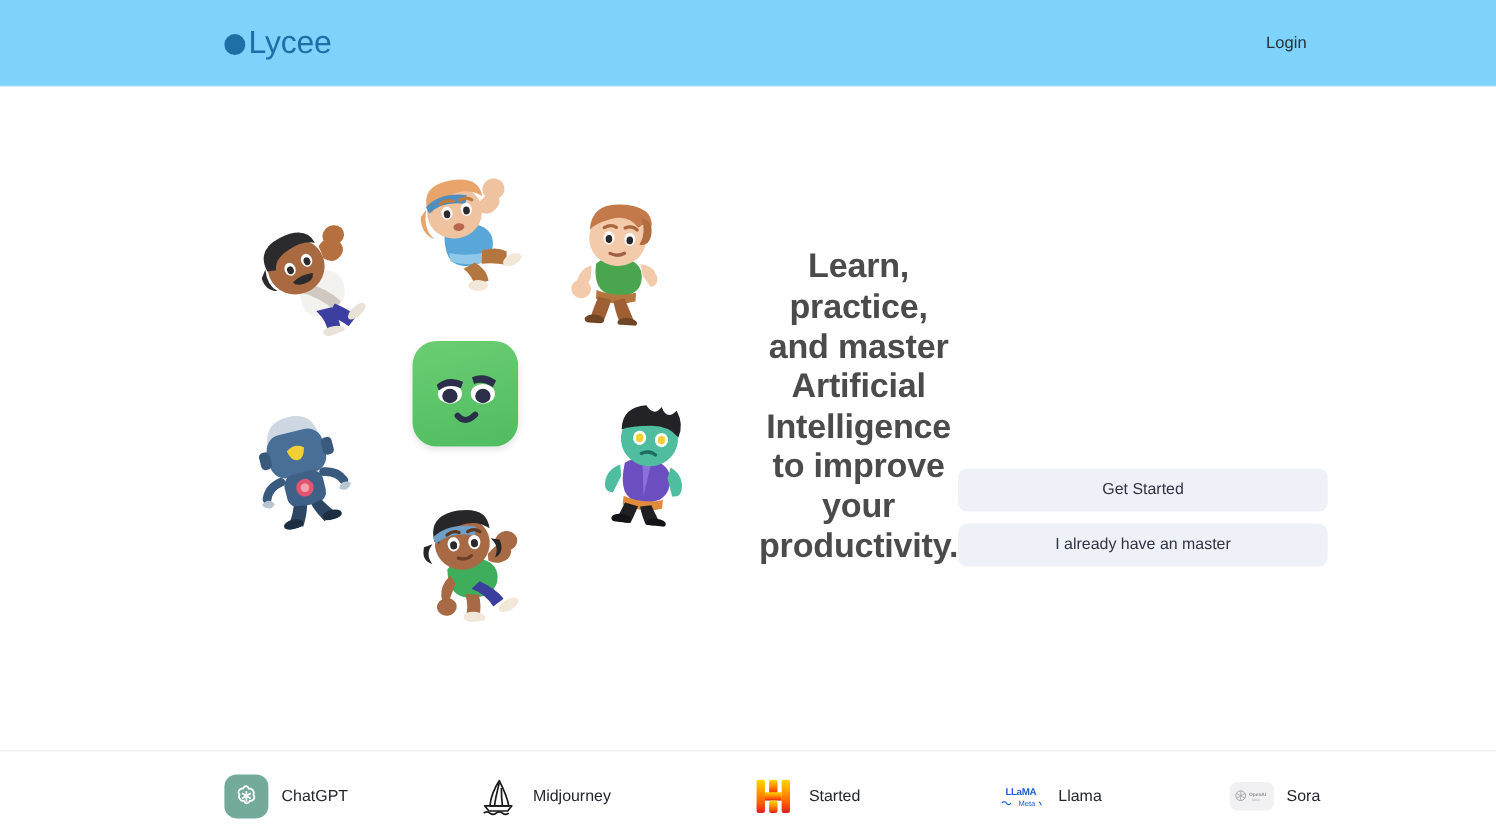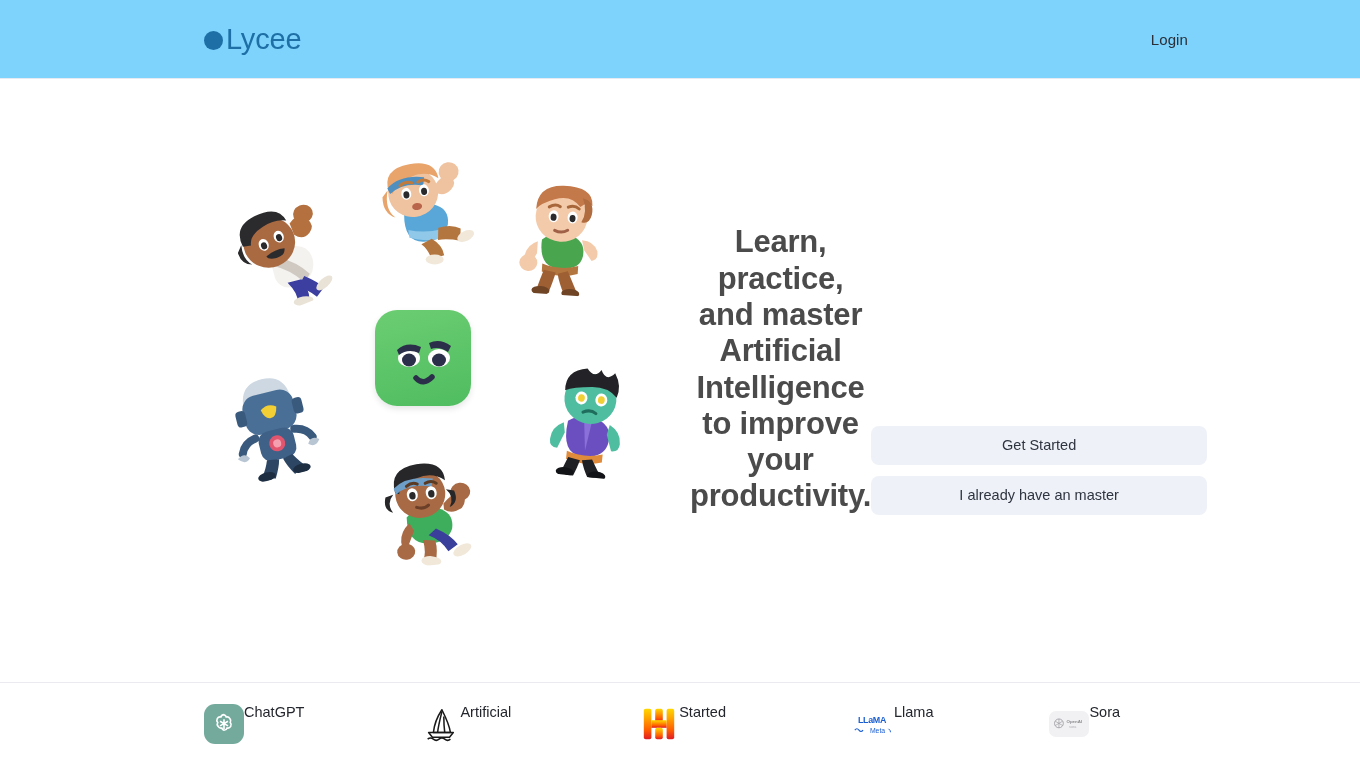--- a/index.html
+++ b/index.html
@@ -140,22 +140,22 @@
     flex: 0 0 82px;
     height: 82px;
     border-top: 1px solid #ebeaf1;
     display: flex;
     align-items: center;
     padding-left: 204px;
     background: #fff;
   }
   .tool {
     display: flex;
-    align-items: flex-start;
-    gap: 0;
+    align-items: center;
+    gap: 12px;
     cursor: pointer;
   }
   .tool-label {
     font-size: 14.5px;
     color: #23262d;
     white-space: nowrap;
   }
   .tool-icon {
     width: 40px;
     height: 40px;
@@ -432,21 +432,21 @@
     <div class="tool">
       <span class="tool-icon">
         <svg width="38" height="38" viewBox="0 0 40 40" fill="none" stroke="#1a1a1a" stroke-width="1.6" stroke-linejoin="round">
           <path d="M22 5 C26 13 30 22 31 29 L13 29 C14 20 18 11 22 5 Z"></path>
           <path d="M22 7 C20 15 18 23 17.5 29"></path>
           <path d="M24 12 C24 19 24.5 25 25 29"></path>
           <path d="M8 29 L34 29 L30 34 L12 34 Z"></path>
           <path d="M7 36 q3 -2.5 6 0 q3 2.5 6 0 q3 -2.5 6 0 q3 2.5 6 0"></path>
         </svg>
       </span>
-      <span class="tool-label">Artificial</span>
+      <span class="tool-label">Midjourney</span>
     </div>
     <span class="sp-2"></span>
 
     <div class="tool">
       <span class="tool-icon">
         <svg width="38" height="38" viewBox="0 0 40 40">
           <defs>
             <linearGradient id="mg" x1="0" y1="0" x2="0" y2="1">
               <stop offset="0%" stop-color="#ffd700"></stop>
               <stop offset="35%" stop-color="#ff9d00"></stop>

